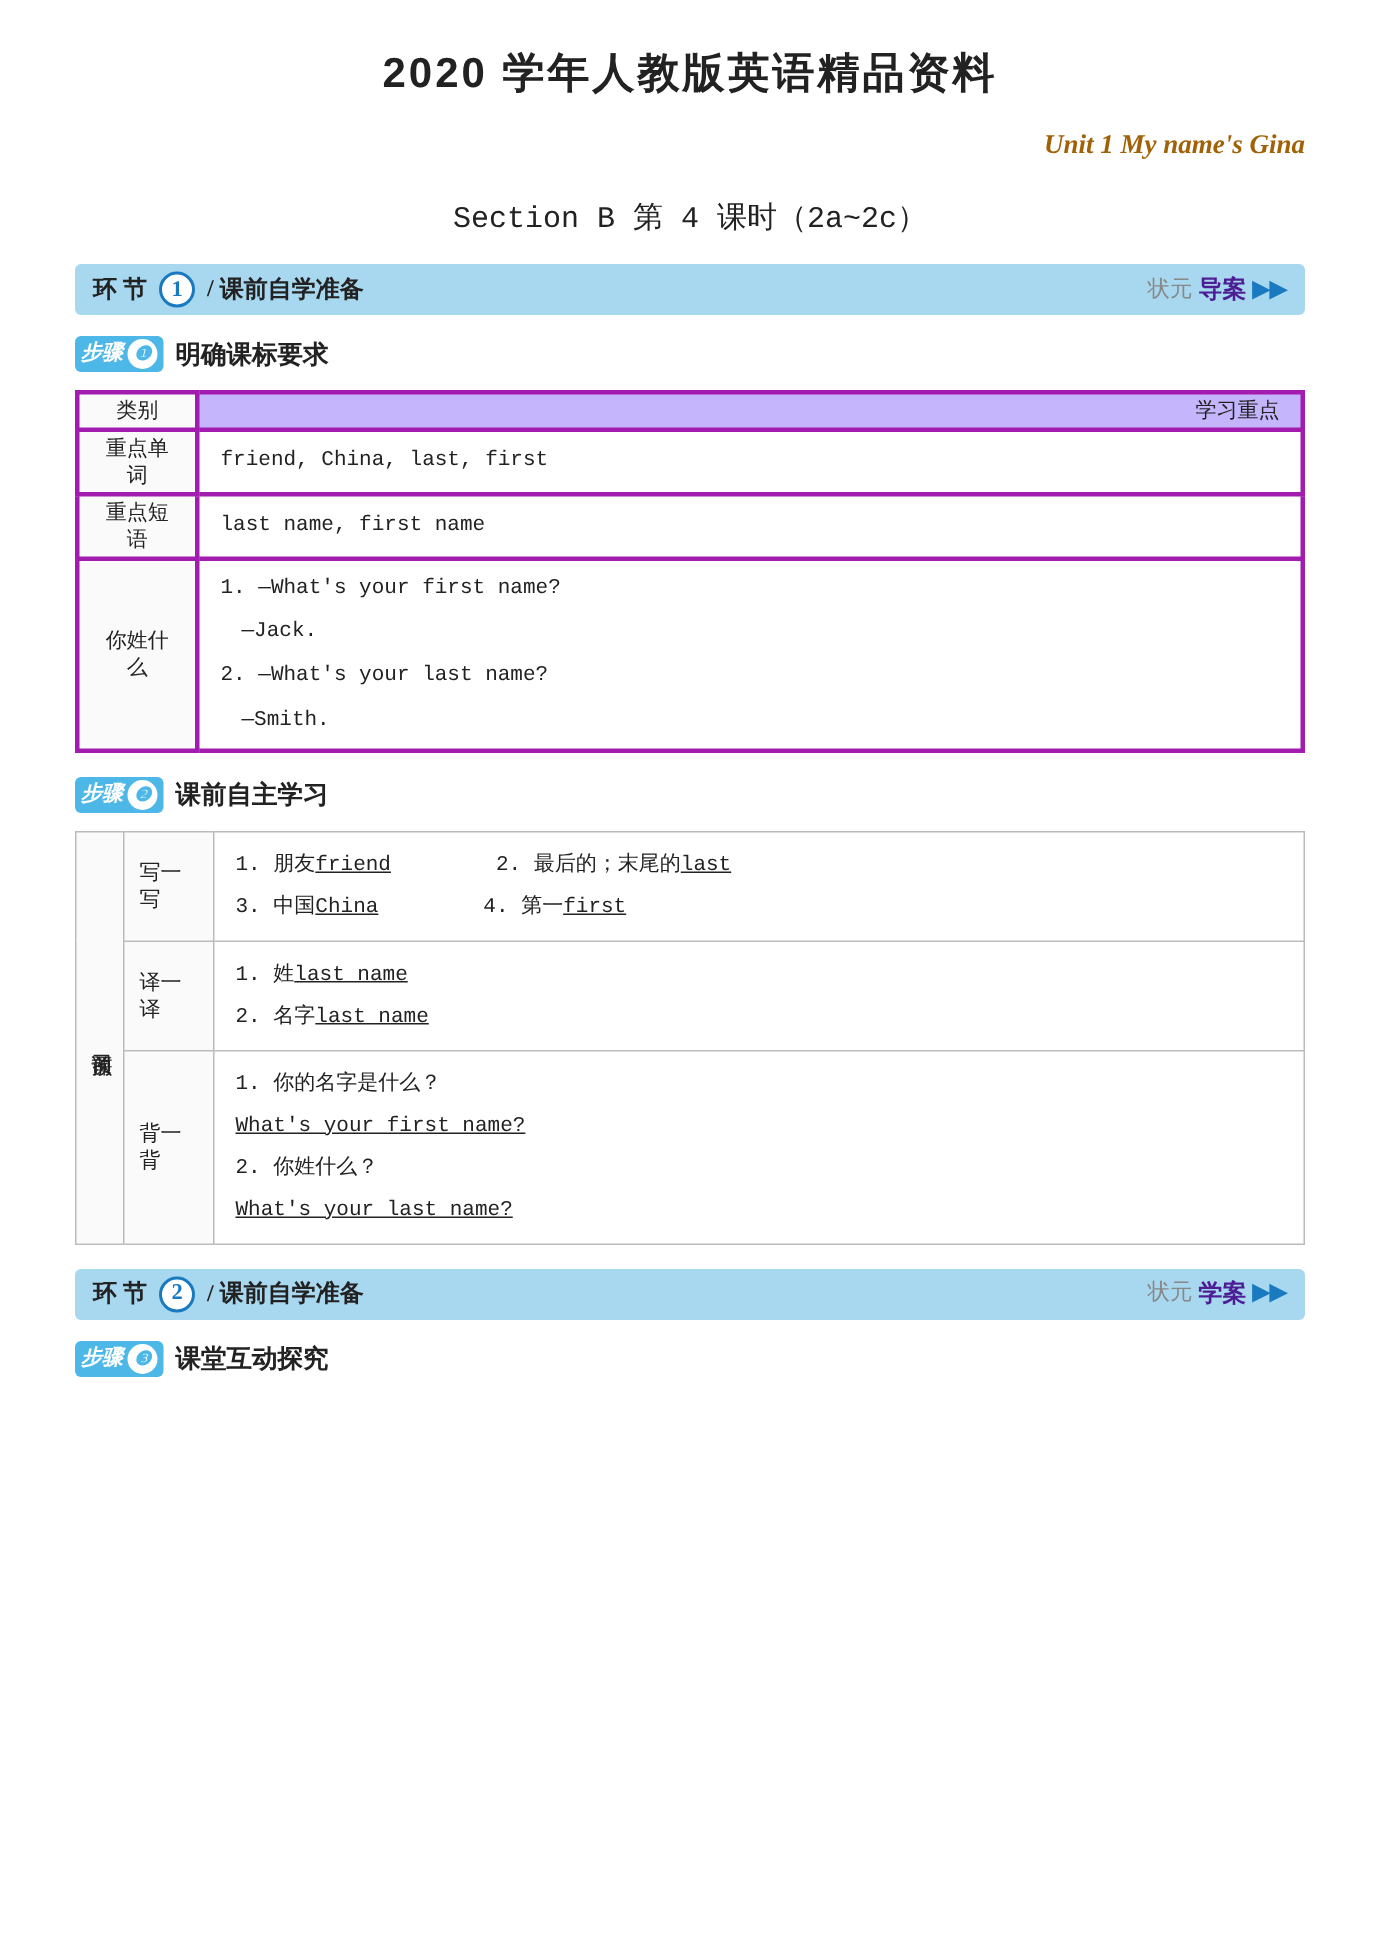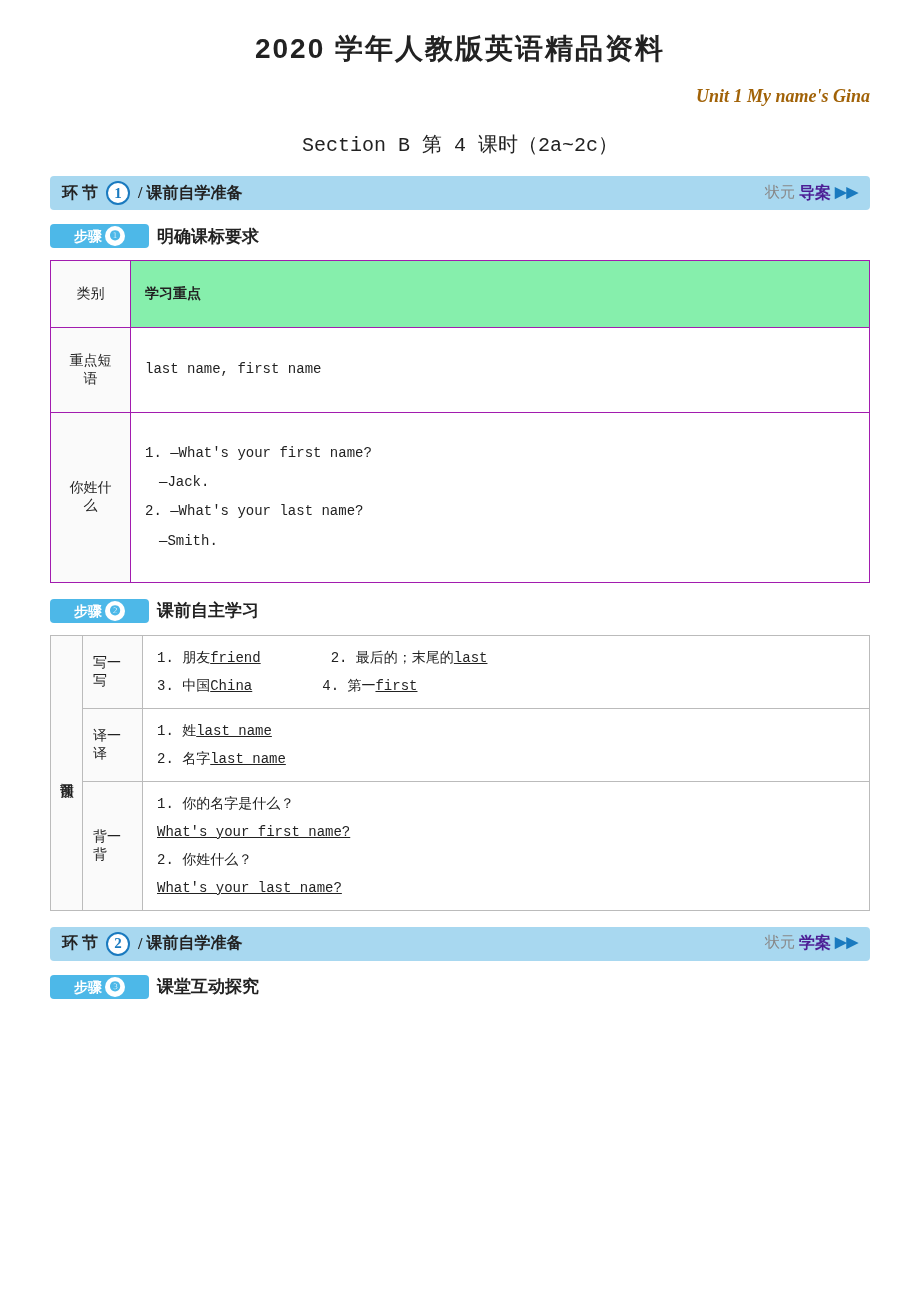--- a/index.html
+++ b/index.html
@@ -95,26 +95,27 @@
     .step-header {
       display: flex;
       align-items: center;
       gap: 8px;
       margin-bottom: 12px;
     }
     .step-badge {
       background: #4db8e8;
       color: #fff;
       border-radius: 4px;
-      padding: 2px 24px;
-      font-size: 14px;
-      font-weight: bold;
-      display: flex;
-      align-items: flex-end;
+      padding: 2px 4px;
+      font-size: 14px;
+      font-weight: bold;
+      display: flex;
+      align-items: flex-start;
       gap: 3px;
+      font-style: italic;
     }
     .step-num-circle {
       background: #fff;
       color: #4db8e8;
       border-radius: 50%;
       width: 20px;
       height: 20px;
       display: inline-flex;
       align-items: center;
       justify-content: center;
@@ -128,28 +129,28 @@
     }
 
     
     .content-table {
       width: 100%;
       border-collapse: collapse;
       margin-bottom: 16px;
       font-size: 14px;
     }
     .content-table th, .content-table td {
-      border: 1px solid #a21caf;
-      padding: 24px 14px;
+      border: 3px solid #a21caf;
+      padding: 2px 14px;
       vertical-align: middle;
     }
     .content-table th {
-      background: #86efac;
-      text-align: left;
-      font-weight: bold;
+      background: #c4b5fd;
+      text-align: right;
+      font-weight: normal;
     }
     .content-table .col-left {
       text-align: center;
       width: 80px;
       background: #fafafa;
       font-weight: normal;
     }
     .content-table .col-content {
       font-family: "Courier New", monospace;
       line-height: 1.8;
@@ -229,20 +230,24 @@
 </div>
 
 <table class="content-table">
   <thead>
     <tr>
       <th class="col-left">类别</th>
       <th>学习重点</th>
     </tr>
   </thead>
   <tbody>
+    <tr>
+      <td class="col-left">重点单词</td>
+      <td class="col-content">friend, China, last, first</td>
+    </tr>
     <tr>
       <td class="col-left">重点短语</td>
       <td class="col-content">last name, first name</td>
     </tr>
     <tr>
       <td class="col-left">你姓什么</td>
       <td class="col-content">
         <p>1. —What's your first name?</p>
         <p>　—Jack.</p>
         <p>2. —What's your last name?</p>

